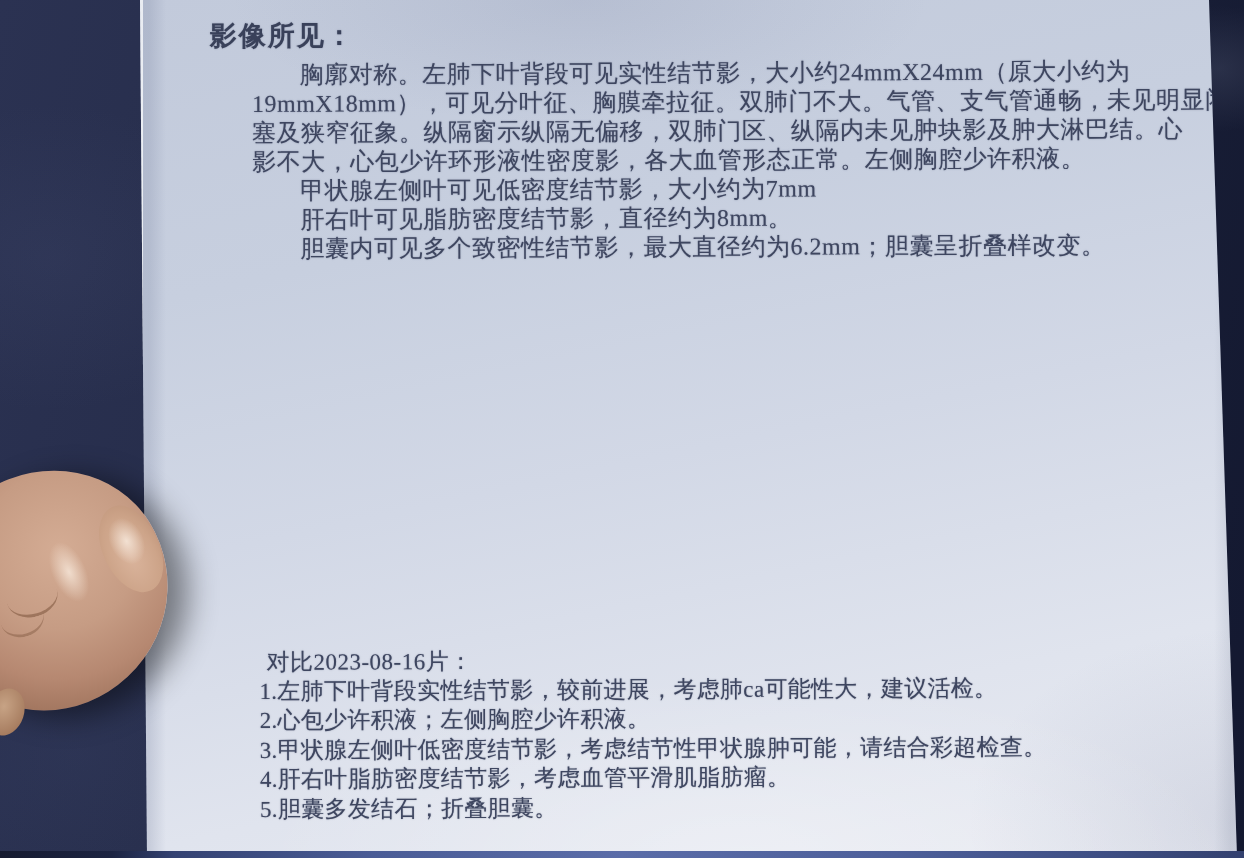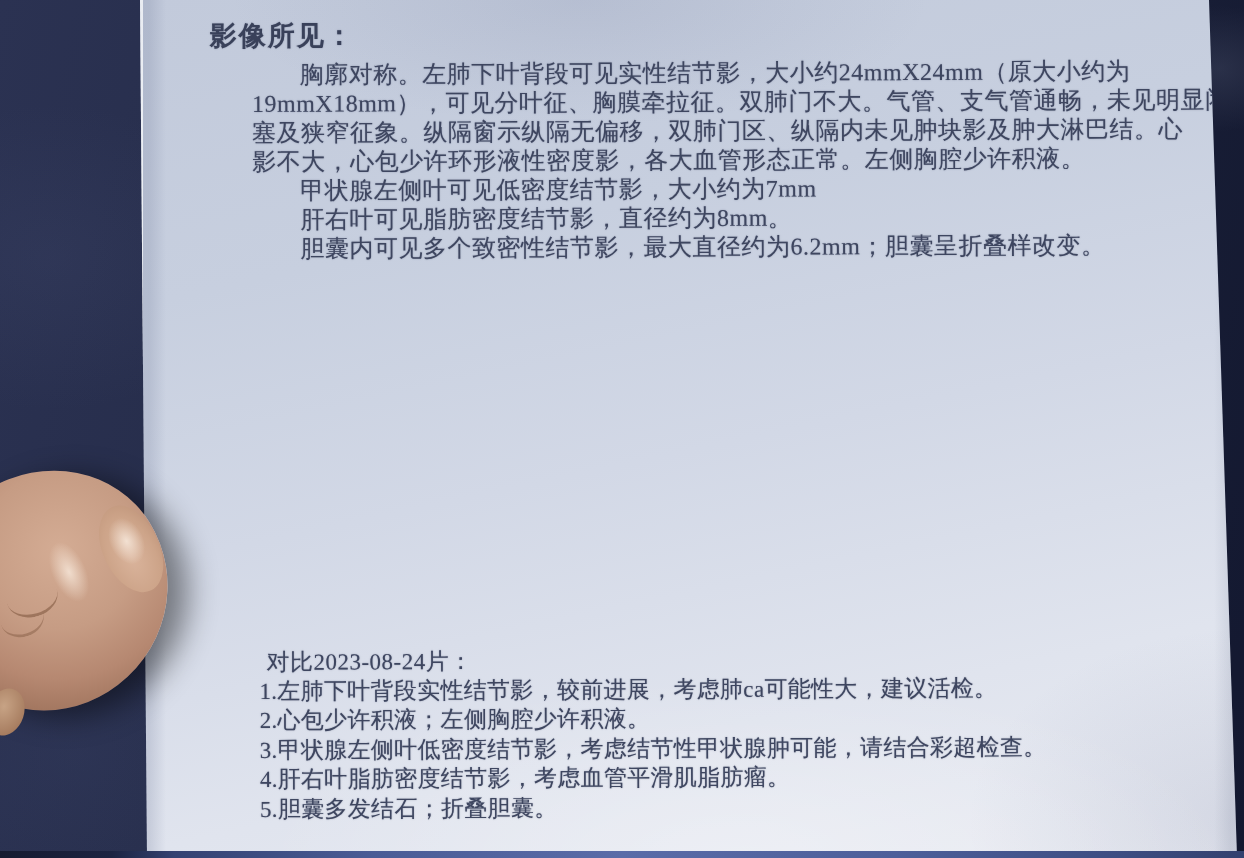--- a/index.html
+++ b/index.html
@@ -102,21 +102,21 @@
         <div class="line indent">胸廓对称。左肺下叶背段可见实性结节影，大小约24mmX24mm（原大小约为</div>
         <div class="line">19mmX18mm），可见分叶征、胸膜牵拉征。双肺门不大。气管、支气管通畅，未见明显闭</div>
         <div class="line">塞及狭窄征象。纵隔窗示纵隔无偏移，双肺门区、纵隔内未见肿块影及肿大淋巴结。心</div>
         <div class="line">影不大，心包少许环形液性密度影，各大血管形态正常。左侧胸腔少许积液。</div>
         <div class="line indent">甲状腺左侧叶可见低密度结节影，大小约为7mm</div>
         <div class="line indent">肝右叶可见脂肪密度结节影，直径约为8mm。</div>
         <div class="line indent">胆囊内可见多个致密性结节影，最大直径约为6.2mm；胆囊呈折叠样改变。</div>
       </div>
 
 
-      <div class="compare-line">对比2023-08-24片：</div>
+      <div class="compare-line">对比2023-08-16片：</div>
 
       <div class="diagnosis-items">
         <div class="item">1.左肺下叶背段实性结节影，较前进展，考虑肺ca可能性大，建议活检。</div>
         <div class="item">2.心包少许积液；左侧胸腔少许积液。</div>
         <div class="item">3.甲状腺左侧叶低密度结节影，考虑结节性甲状腺肿可能，请结合彩超检查。</div>
         <div class="item">4.肝右叶脂肪密度结节影，考虑血管平滑肌脂肪瘤。</div>
         <div class="item">5.胆囊多发结石；折叠胆囊。</div>
       </div>
 
     </div>

